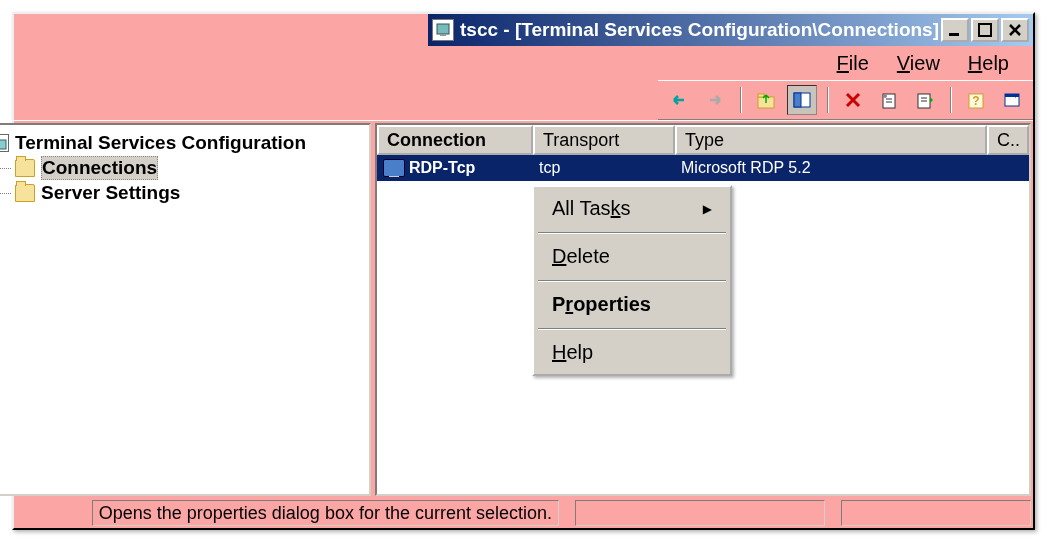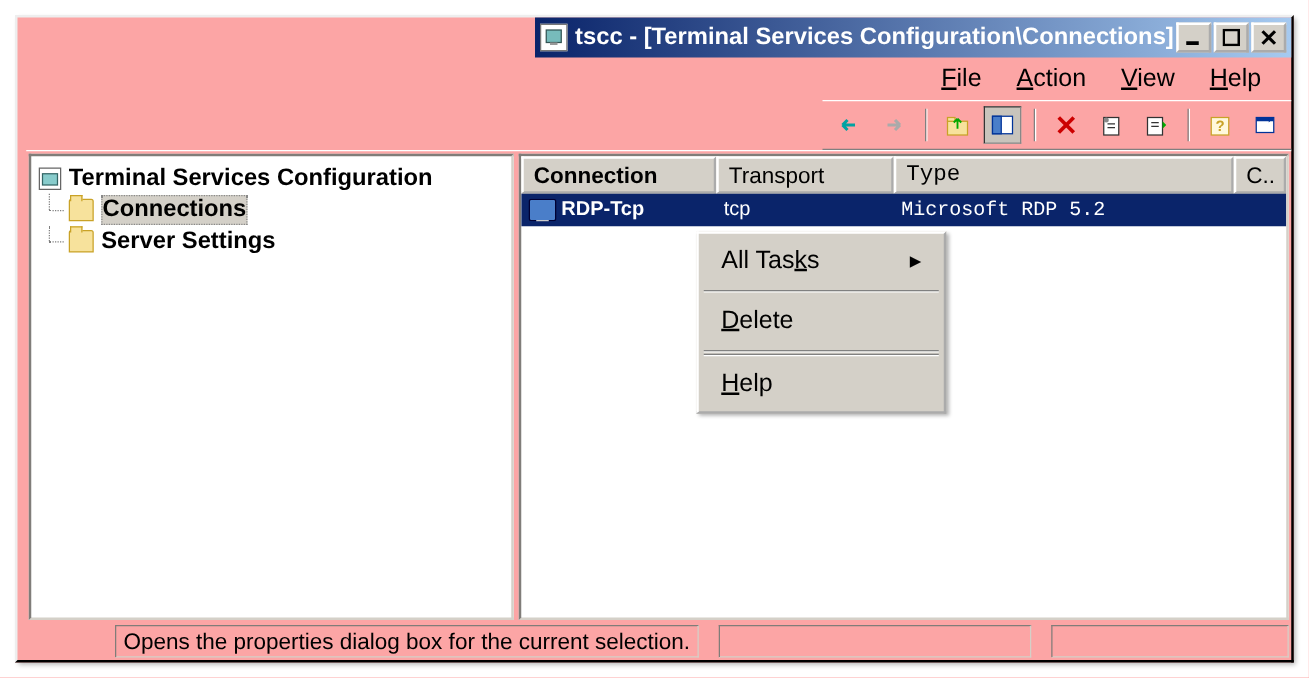--- a/index.html
+++ b/index.html
@@ -123,37 +123,37 @@
   .list-header .col {
     border:2px outset #fff;
     background:#d4d0c8;
     padding:3px 8px;
     font-size:18px;
     white-space:nowrap;
     overflow:hidden;
   }
   .col-connection{width:156px;font-weight:bold;}
   .col-transport{width:142px;}
-  .col-type{width:272px;font-family:Liberation Mono, monospace;}
+  .col-type{width:312px;}
   .col-c{width:42px;}
   .list-body { flex:1; position:relative;}
   .list-row {
     display:flex;height:26px;align-items:center;
     background:#0A246A;color:#fff;font-size:16px;
   }
   .list-row .cell { padding:0 6px; overflow:hidden;white-space:nowrap;}
   .comp-icon {
     width:22px;height:18px;display:inline-block;vertical-align:middle;
     background:#4a7ec9;border:1px solid #003;border-radius:2px;margin-right:4px;
     position:relative;
   }
   .comp-icon::after{content:'';position:absolute;bottom:-3px;left:5px;width:10px;height:3px;background:#ccc;}
   .context-menu {
     position:absolute;
-    left:140px; top:30px;
+    left:155px; top:30px;
     width:200px;
     background:#d4d0c8;
     border:2px outset #fff;
     box-shadow:2px 2px 3px rgba(0,0,0,0.3);
     z-index:10;
   }
   .ctx-item {
     padding:10px 18px;
     font-size:20px;
     display:flex;align-items:center;justify-content:space-between;
@@ -206,21 +206,20 @@
     <div class="win-btn">
         <svg width="14" height="14">
           <line x1="2" y1="2" x2="12" y2="12" stroke="#000" stroke-width="2.5"></line>
           <line x1="12" y1="2" x2="2" y2="12" stroke="#000" stroke-width="2.5"></line>
         </svg>
       </div>
   </div>
 
   <div class="menubar">
     <div class="menu-item"><u class="hot">F</u><span>ile</span></div>
-    <div class="menu-item"><u class="hot">A</u><span>ction</span></div>
     <div class="menu-item"><u class="hot">V</u><span>iew</span></div>
     <div class="menu-item"><u class="hot">H</u><span>elp</span></div>
   </div>
 
   <div class="toolbar">
     <div class="btn">
         <svg width="18" height="18">
           <path d="M14 9 L4 9 M4 9 L8 5 M4 9 L8 13" stroke="#00a2a2" stroke-width="2.5" fill="none"></path>
         </svg>
       </div>
@@ -317,20 +316,23 @@
         <div class="context-menu">
           <div class="ctx-item">
               <span>All Tas<u class="hot">k</u>s</span>
               <span class="arrow">▶</span>
             </div>
           <div class="ctx-sep"></div>
           <div class="ctx-item">
               <span><u class="hot">D</u>elete</span>
             </div>
           <div class="ctx-sep"></div>
+          <div class="ctx-item bold">
+              <span>P<u class="hot">r</u>operties</span>
+            </div>
           <div class="ctx-sep"></div>
           <div class="ctx-item">
               <span><u class="hot">H</u>elp</span>
             </div>
         </div>
       </div>
     </div>
   </div>
 
   <div class="statusbar">

